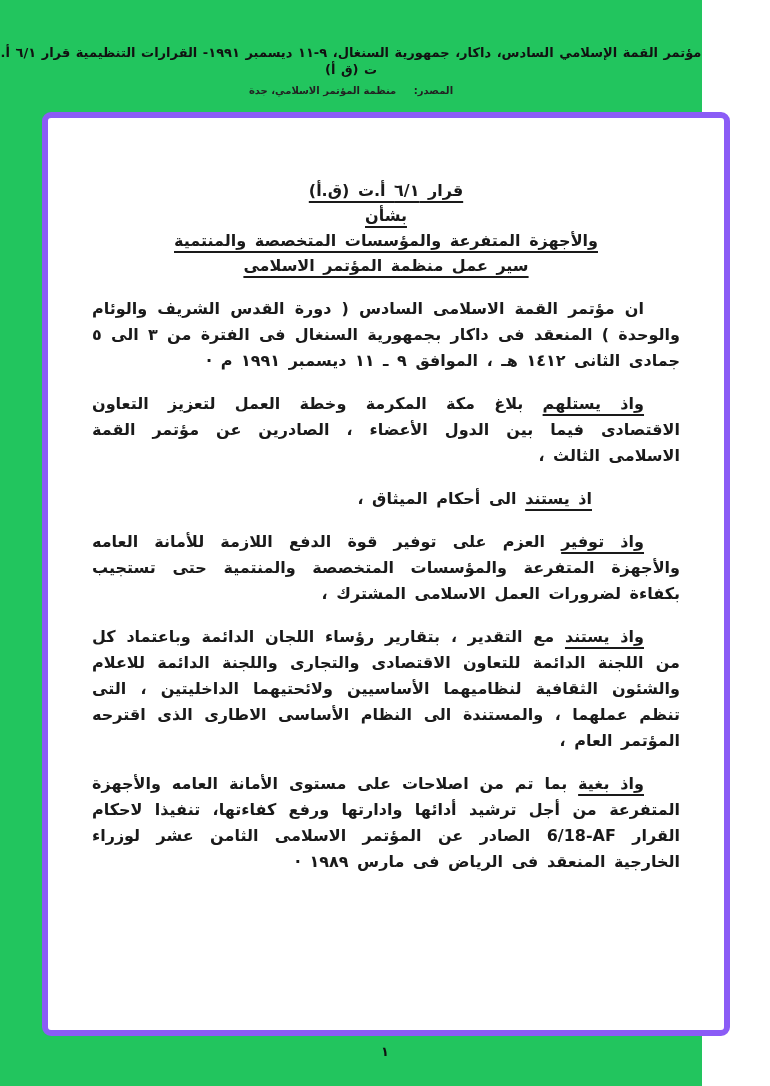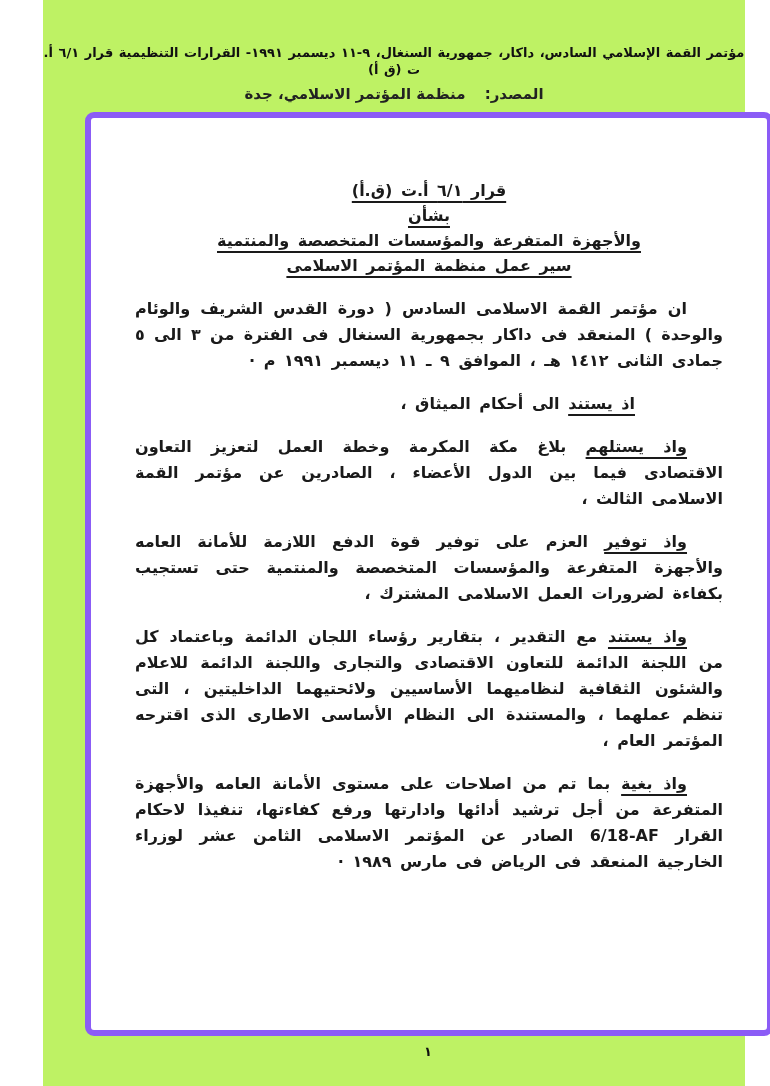--- a/index.html
+++ b/index.html
@@ -5,40 +5,39 @@
   html, body {
     margin: 0; padding: 0;
     background: #ffffff;
     width: 770px; height: 1086px;
     overflow: hidden;
     font-family: "DejaVu Sans", sans-serif;
   }
   .page {
     position: relative;
     width: 702px; height: 1086px;
-    background: #bef264;
+    background: #22c55e;
     color: #161616;
-    margin-left: 43px;
   }
   
   .hdr {
     direction: rtl;
     text-align: center;
     padding-top: 44px;
   }
   .hdr-citation {
     font-size: 13px;
     font-weight: 700;
     line-height: 17px;
     color: #111;
     word-spacing: 1px;
   }
   .hdr-source {
     margin-top: 7px;
-    font-size: 15px;
+    font-size: 10px;
     font-weight: 700;
     color: #222;
   }
   .hdr-source .src-label { margin-left: 14px; }
   
   .frame {
     position: absolute;
     left: 42px; top: 112px;
     width: 688px; height: 924px;
     box-sizing: border-box;
@@ -110,23 +109,23 @@
 
       <div class="title-block">
         <div class="t-line">قرار ٦/١ أ.ت (ق.أ)</div>
         <div class="t-line">بشأن</div>
         <div class="t-line">والأجهزة المتفرعة والمؤسسات المتخصصة والمنتمية</div>
         <div class="t-line">سير عمل منظمة المؤتمر الاسلامى</div>
       </div>
 
       <p class="opening">ان مؤتمر القمة الاسلامى السادس ( دورة القدس الشريف والوئام والوحدة ) المنعقد فى داكار بجمهورية السنغال فى الفترة من ٣ الى ٥ جمادى الثانى ١٤١٢ هـ ، الموافق ٩ ـ ١١ ديسمبر ١٩٩١ م ·</p>
 
+      <p class="para"><span class="lead">واذ يستلهم</span><span> بلاغ مكة المكرمة وخطة العمل لتعزيز التعاون الاقتصادى فيما بين الدول الأعضاء ، الصادرين عن مؤتمر القمة الاسلامى الثالث ،</span></p>
+
       <p class="para p-short"><span class="lead">اذ يستند</span><span> الى أحكام الميثاق ،</span></p>
-
-      <p class="para"><span class="lead">واذ يستلهم</span><span> بلاغ مكة المكرمة وخطة العمل لتعزيز التعاون الاقتصادى فيما بين الدول الأعضاء ، الصادرين عن مؤتمر القمة الاسلامى الثالث ،</span></p>
 
 
       <p class="para"><span class="lead">واذ توفير</span><span> العزم على توفير قوة الدفع اللازمة للأمانة العامه والأجهزة المتفرعة والمؤسسات المتخصصة والمنتمية حتى تستجيب بكفاءة لضرورات العمل الاسلامى المشترك ،</span></p>
 
       <p class="para"><span class="lead">واذ يستند</span><span> مع التقدير ، بتقارير رؤساء اللجان الدائمة وباعتماد كل من اللجنة الدائمة للتعاون الاقتصادى والتجارى واللجنة الدائمة للاعلام والشئون الثقافية لنظاميهما الأساسيين ولائحتيهما الداخليتين ، التى تنظم عملهما ، والمستندة الى النظام الأساسى الاطارى الذى اقترحه المؤتمر العام ،</span></p>
 
       <p class="para"><span class="lead">واذ بغية</span><span> بما تم من اصلاحات على مستوى الأمانة العامه والأجهزة المتفرعة من أجل ترشيد أدائها وادارتها ورفع كفاءتها، تنفيذا لاحكام القرار </span><span class="code">6/18-AF</span><span> الصادر عن المؤتمر الاسلامى الثامن عشر لوزراء الخارجية المنعقد فى الرياض فى مارس ١٩٨٩ ·</span></p>
 
     </div>
   </div>

